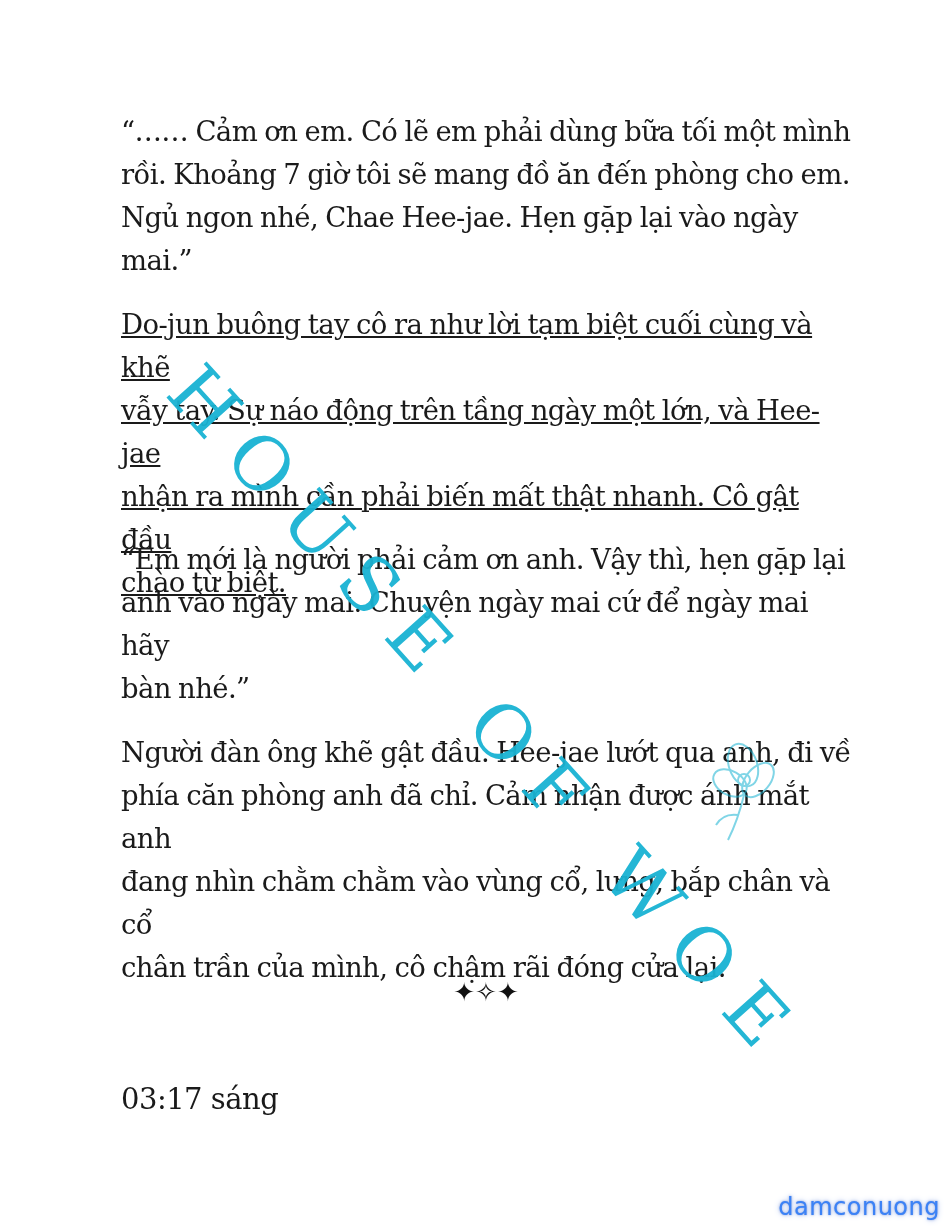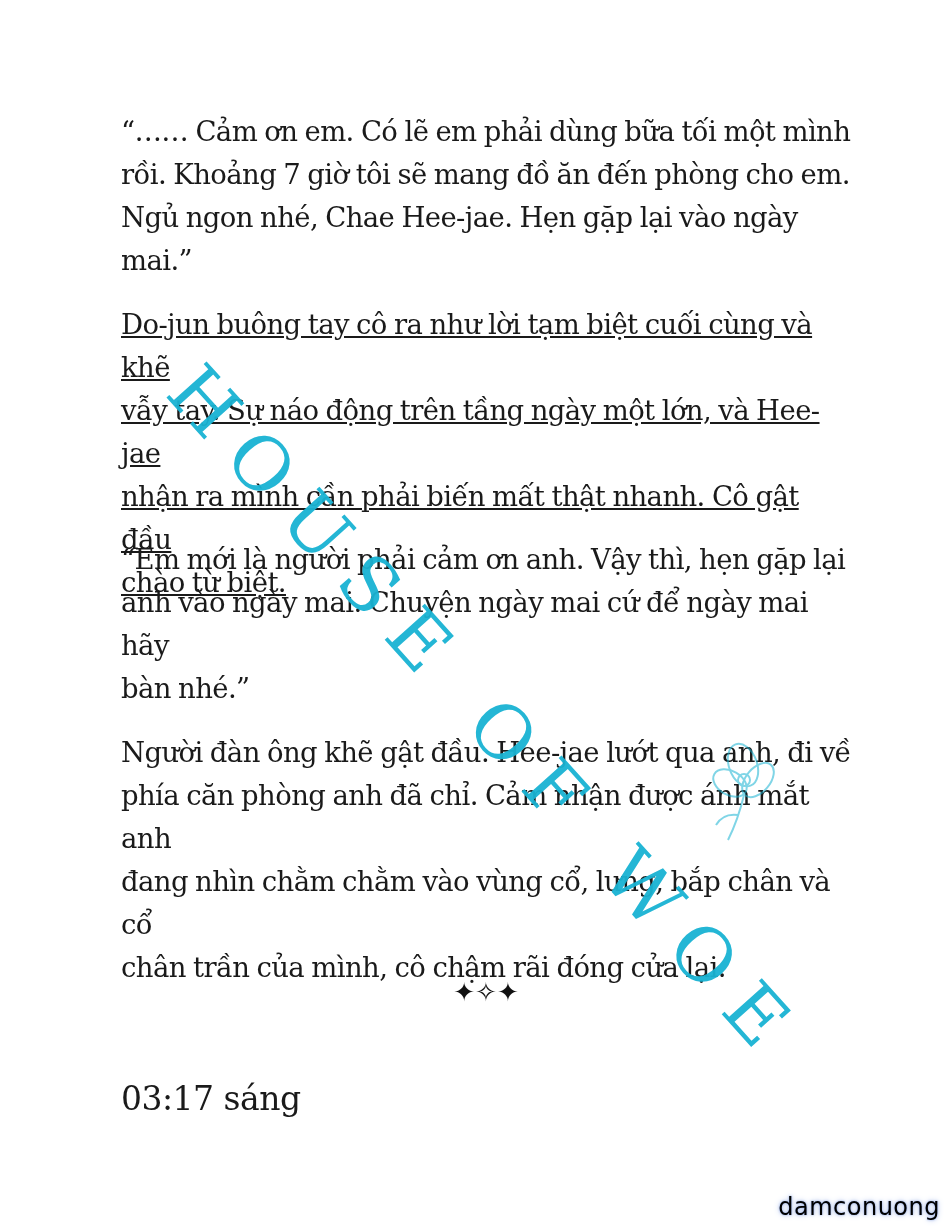--- a/index.html
+++ b/index.html
@@ -43,21 +43,21 @@
       text-align: center;
       font-size: 26px;
       line-height: 40px;
       color: #111;
     }
     .sep-inner { display: inline-block; margin-left: 6px; }
     .time {
       position: absolute;
       left: 113px;
       top: 1077px;
-      font-size: 33px;
+      font-size: 29px;
       line-height: 44px;
       letter-spacing: -0.5px;
     }
     .watermark {
       position: absolute;
       left: 175px;
       top: 460px;
       transform-origin: left center;
       transform: rotate(48deg);
       font-family: "DejaVu Serif", serif;
@@ -78,21 +78,21 @@
       height: 110px;
       opacity: 0.55;
       pointer-events: none;
     }
     .site-mark {
       position: absolute;
       right: 18px;
       bottom: 8px;
       font-family: "DejaVu Sans", sans-serif;
       font-size: 24px;
-      color: #000000;
+      color: #3b82f6;
       letter-spacing: 0.5px;
       text-shadow: 0 0 3px #9fb4e6, 0 0 6px #b8c8ee, 0 0 1px #7f97d6;
     }
   </style>
 </head>
 <body>
 
 <div class="page">
 
   <p class="para" id="p1">“…… Cảm ơn em. Có lẽ em phải dùng bữa tối một mình

